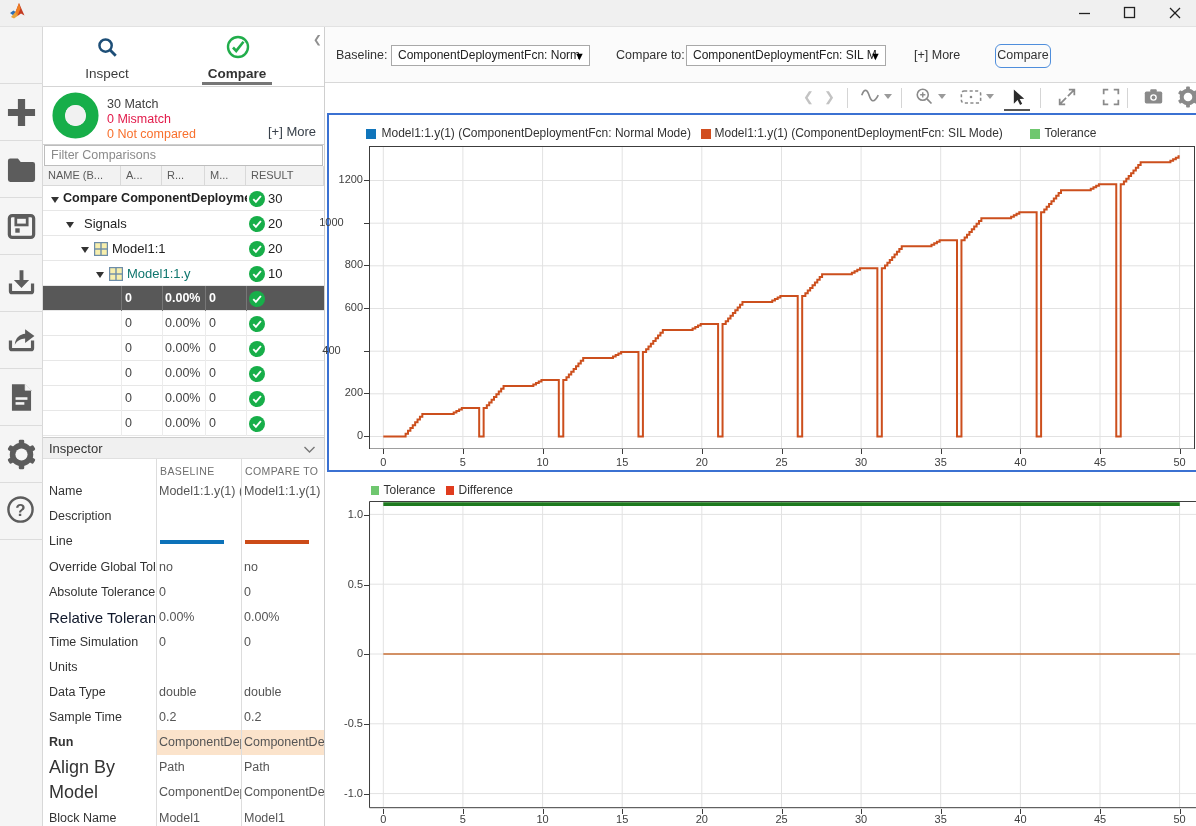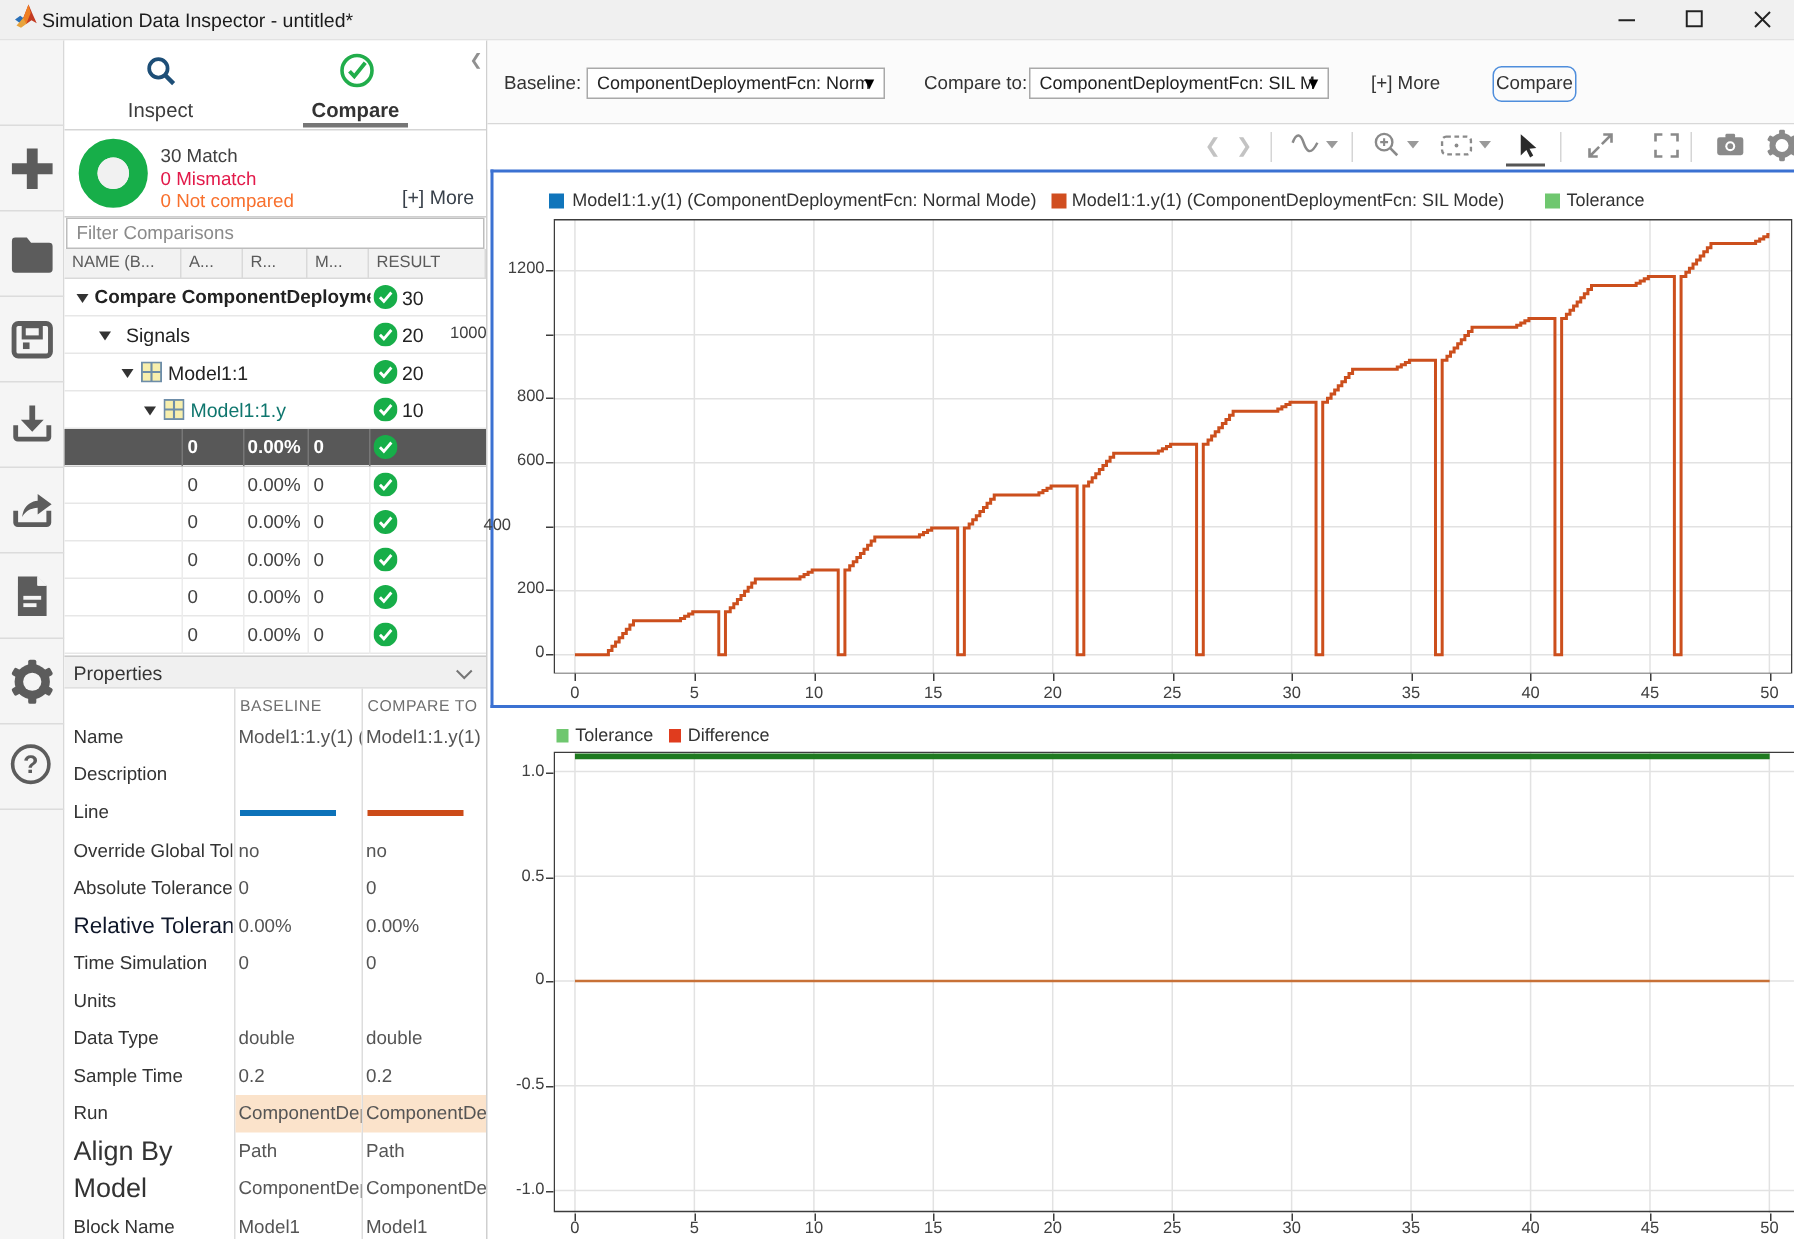--- a/index.html
+++ b/index.html
@@ -6,21 +6,20 @@
 .abs{position:absolute}
 body{position:relative}
 </style></head><body>
 <div class="abs" style="left:0;top:0;width:1196px;height:27px;background:#f0f0f0;border-bottom:1px solid #e2e2e2">
     <svg class="abs" style="left:9px;top:2px" width="16" height="18" viewBox="0 0 32 36">
       <path d="M2 22 L9 17 L13 20 L20 8 L24 14 L13 30 Z" fill="#2a70b8"></path>
       <path d="M20 2 L26 16 L31 27 L24 23 L17 28 L13 20 Z" fill="#c33b22"></path>
       <path d="M20 2 L23 13 L17 28 L10 24 L13 20 Z" fill="#ef7f23"></path>
       <path d="M4 30 L13 20 L17 28 L10 33 Z" fill="#e7a33c"></path>
     </svg>
-    <div class="abs" style="left:28px;top:0;height:27px;line-height:27px;font-size:13px;color:#1b1b1b">Simulation Data Inspector - untitled*</div>
     <svg class="abs" style="left:1072px;top:0" width="120" height="27" viewBox="0 0 120 27">
       <line x1="7" y1="13.5" x2="18" y2="13.5" stroke="#222" stroke-width="1.3"></line>
       <rect x="52.5" y="7.5" width="10" height="10" fill="none" stroke="#222" stroke-width="1.3"></rect>
       <line x1="98" y1="8" x2="108" y2="18" stroke="#222" stroke-width="1.3"></line>
       <line x1="108" y1="8" x2="98" y2="18" stroke="#222" stroke-width="1.3"></line>
     </svg>
   </div>
 <div class="abs" style="left:0;top:27px;width:43px;height:799px;background:#f5f5f5;border-right:1px solid #d8d8d8">
     <div class="abs" style="left:0;top:56.4px;width:43px;height:1px;background:#dcdcdc"></div>
     <div class="abs" style="left:0;top:113.4px;width:43px;height:1px;background:#dcdcdc"></div>
@@ -222,21 +221,21 @@
       <div class="abs" style="left:203px;top:0;width:1px;height:25.1px;background:#ececec"></div>
       <div class="abs" style="left:82px;top:0;height:25.1px;line-height:25.1px;font-size:12.5px;color:#444;">0</div>
       <div class="abs" style="left:122px;top:0;height:25.1px;line-height:25.1px;font-size:12.5px;color:#444;">0.00%</div>
       <div class="abs" style="left:166px;top:0;height:25.1px;line-height:25.1px;font-size:12.5px;color:#444;">0</div>
       <div class="abs" style="left:206px;top:4px;"><svg width="16" height="16" viewBox="0 0 16 16" style="vertical-align:-3px">
           <circle cx="8" cy="8" r="8" fill="#17ae49"></circle>
           <path d="M4.3 8.2 l2.6 2.7 L11.9 5" fill="none" stroke="#fff" stroke-width="1.9"></path>
         </svg></div>
     </div>
     <div class="abs" style="left:0;top:409.5px;width:281px;height:22.5px;background:#f0f0f0;border-top:1px solid #ccc;border-bottom:1px solid #e0e0e0">
-      <div class="abs" style="left:6px;top:0;height:22.5px;line-height:22.5px;font-size:13px;color:#333">Properties</div>
+      <div class="abs" style="left:6px;top:0;height:22.5px;line-height:22.5px;font-size:13px;color:#333">Inspector</div>
       <svg class="abs" style="left:260px;top:7px" width="13" height="9" viewBox="0 0 13 9">
         <path d="M1.5 2 L6.5 7 L11.5 2" fill="none" stroke="#777" stroke-width="1.4"></path>
       </svg>
     </div>
     <div class="abs" style="left:113px;top:432px;width:1px;height:367px;background:#ddd"></div>
     <div class="abs" style="left:198px;top:432px;width:1px;height:367px;background:#ddd"></div>
     <div class="abs" style="left:117px;top:438px;font-size:10.5px;color:#6e6e6e;letter-spacing:0.4px">BASELINE</div>
     <div class="abs" style="left:202px;top:438px;font-size:10.5px;color:#6e6e6e;letter-spacing:0.4px">COMPARE TO</div>
     <div class="abs" style="left:6px;top:452.2px;height:25.1px;line-height:25.1px;font-size:12.5px;color:#333;white-space:nowrap;overflow:hidden;width:106px">Name</div>
     <div class="abs" style="left:116px;top:452.2px;height:25.1px;line-height:25.1px;font-size:12.5px;color:#555;white-space:nowrap;overflow:hidden;width:82px">Model1:1.y(1) (</div>
@@ -257,21 +256,21 @@
     <div class="abs" style="left:6px;top:602.8px;height:25.1px;line-height:25.1px;font-size:12.5px;color:#333;white-space:nowrap;overflow:hidden;width:106px">Time Simulation</div>
     <div class="abs" style="left:116px;top:602.8px;height:25.1px;line-height:25.1px;font-size:12.5px;color:#555;white-space:nowrap;overflow:hidden;width:82px">0</div>
     <div class="abs" style="left:201px;top:602.8px;height:25.1px;line-height:25.1px;font-size:12.5px;color:#555;white-space:nowrap;overflow:hidden;width:80px">0</div>
     <div class="abs" style="left:6px;top:627.9px;height:25.1px;line-height:25.1px;font-size:12.5px;color:#333;white-space:nowrap;overflow:hidden;width:106px">Units</div>
     <div class="abs" style="left:6px;top:653.0px;height:25.1px;line-height:25.1px;font-size:12.5px;color:#333;white-space:nowrap;overflow:hidden;width:106px">Data Type</div>
     <div class="abs" style="left:116px;top:653.0px;height:25.1px;line-height:25.1px;font-size:12.5px;color:#555;white-space:nowrap;overflow:hidden;width:82px">double</div>
     <div class="abs" style="left:201px;top:653.0px;height:25.1px;line-height:25.1px;font-size:12.5px;color:#555;white-space:nowrap;overflow:hidden;width:80px">double</div>
     <div class="abs" style="left:6px;top:678.1px;height:25.1px;line-height:25.1px;font-size:12.5px;color:#333;white-space:nowrap;overflow:hidden;width:106px">Sample Time</div>
     <div class="abs" style="left:116px;top:678.1px;height:25.1px;line-height:25.1px;font-size:12.5px;color:#555;white-space:nowrap;overflow:hidden;width:82px">0.2</div>
     <div class="abs" style="left:201px;top:678.1px;height:25.1px;line-height:25.1px;font-size:12.5px;color:#555;white-space:nowrap;overflow:hidden;width:80px">0.2</div>
-    <div class="abs" style="left:6px;top:703.2px;height:25.1px;line-height:25.1px;font-size:12.5px;color:#333;font-weight:normal;white-space:nowrap;overflow:hidden;width:106px">Run</div>
+    <div class="abs" style="left:6px;top:703.2px;height:25.1px;line-height:25.1px;font-size:12.5px;color:#333;font-weight:bold;white-space:nowrap;overflow:hidden;width:106px">Run</div>
     <div class="abs" style="left:114px;top:703.2px;width:84px;height:25.1px;background:#fbe3cb"></div>
     <div class="abs" style="left:116px;top:703.2px;height:25.1px;line-height:25.1px;font-size:12.5px;color:#555;white-space:nowrap;overflow:hidden;width:82px">ComponentDep</div>
     <div class="abs" style="left:199px;top:703.2px;width:82px;height:25.1px;background:#fbe3cb"></div>
     <div class="abs" style="left:201px;top:703.2px;height:25.1px;line-height:25.1px;font-size:12.5px;color:#555;white-space:nowrap;overflow:hidden;width:80px">ComponentDep</div>
     <div class="abs" style="left:6px;top:728.3px;height:25.1px;line-height:25.1px;font-size:18px;color:#333;white-space:nowrap;overflow:hidden;width:106px">Align By</div>
     <div class="abs" style="left:116px;top:728.3px;height:25.1px;line-height:25.1px;font-size:12.5px;color:#555;white-space:nowrap;overflow:hidden;width:82px">Path</div>
     <div class="abs" style="left:201px;top:728.3px;height:25.1px;line-height:25.1px;font-size:12.5px;color:#555;white-space:nowrap;overflow:hidden;width:80px">Path</div>
     <div class="abs" style="left:6px;top:753.4000000000001px;height:25.1px;line-height:25.1px;font-size:18px;color:#333;white-space:nowrap;overflow:hidden;width:106px">Model</div>
     <div class="abs" style="left:116px;top:753.4000000000001px;height:25.1px;line-height:25.1px;font-size:12.5px;color:#555;white-space:nowrap;overflow:hidden;width:82px">ComponentDep</div>
     <div class="abs" style="left:201px;top:753.4000000000001px;height:25.1px;line-height:25.1px;font-size:12.5px;color:#555;white-space:nowrap;overflow:hidden;width:80px">ComponentDep</div>
@@ -373,21 +372,21 @@
 <div class="abs" style="left:300px;top:429.0px;width:63px;text-align:right;font-size:11px;color:#404040">0</div>
 <div class="abs" style="left:364px;top:436.0px;width:5px;height:1px;background:#3c3c3c"></div>
 <div class="abs" style="left:300px;top:386.3px;width:63px;text-align:right;font-size:11px;color:#404040">200</div>
 <div class="abs" style="left:364px;top:393.3px;width:5px;height:1px;background:#3c3c3c"></div>
 <div class="abs" style="left:300px;top:343.7px;width:63px;text-align:center;font-size:11px;color:#404040">400</div>
 <div class="abs" style="left:364px;top:350.7px;width:5px;height:1px;background:#3c3c3c"></div>
 <div class="abs" style="left:300px;top:301.0px;width:63px;text-align:right;font-size:11px;color:#404040">600</div>
 <div class="abs" style="left:364px;top:308.0px;width:5px;height:1px;background:#3c3c3c"></div>
 <div class="abs" style="left:300px;top:258.3px;width:63px;text-align:right;font-size:11px;color:#404040">800</div>
 <div class="abs" style="left:364px;top:265.3px;width:5px;height:1px;background:#3c3c3c"></div>
-<div class="abs" style="left:300px;top:215.7px;width:63px;text-align:left;font-size:11px;color:#404040">1000</div>
+<div class="abs" style="left:300px;top:215.7px;width:63px;text-align:center;font-size:11px;color:#404040">1000</div>
 <div class="abs" style="left:364px;top:222.7px;width:5px;height:1px;background:#3c3c3c"></div>
 <div class="abs" style="left:300px;top:173.0px;width:63px;text-align:right;font-size:11px;color:#404040">1200</div>
 <div class="abs" style="left:364px;top:180.0px;width:5px;height:1px;background:#3c3c3c"></div>
 <div class="abs" style="left:368.3px;top:456px;width:30px;text-align:center;font-size:11px;color:#404040">0</div>
 <div class="abs" style="left:383.3px;top:449px;width:1px;height:5px;background:#3c3c3c"></div>
 <div class="abs" style="left:447.9px;top:456px;width:30px;text-align:center;font-size:11px;color:#404040">5</div>
 <div class="abs" style="left:462.9px;top:449px;width:1px;height:5px;background:#3c3c3c"></div>
 <div class="abs" style="left:527.6px;top:456px;width:30px;text-align:center;font-size:11px;color:#404040">10</div>
 <div class="abs" style="left:542.6px;top:449px;width:1px;height:5px;background:#3c3c3c"></div>
 <div class="abs" style="left:607.2px;top:456px;width:30px;text-align:center;font-size:11px;color:#404040">15</div>

